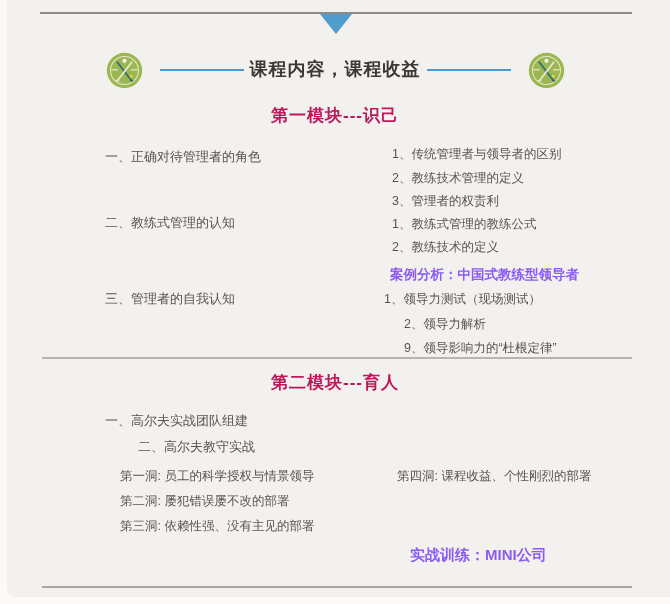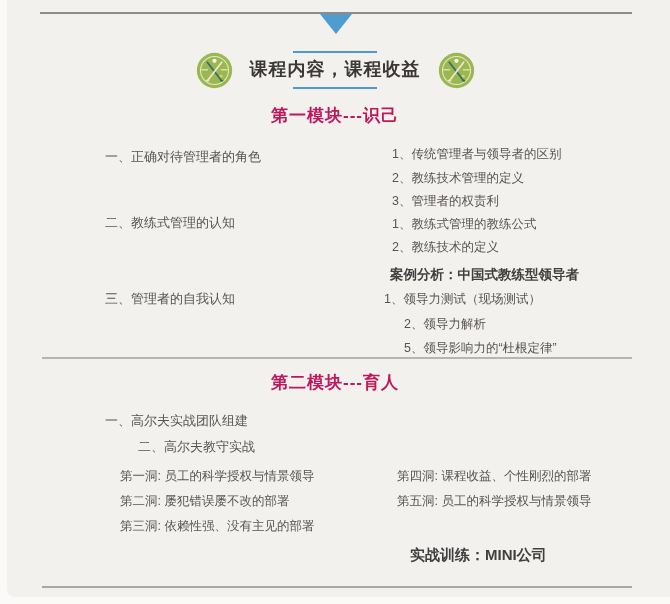--- a/index.html
+++ b/index.html
@@ -26,42 +26,42 @@
     border-left:16px solid transparent;
     border-right:16px solid transparent;
     border-top:20px solid #4f9cce;
   }
 
   
   .header-row {
     left:0; top:44px; width:670px; height:52px;
     display:flex; align-items:center; justify-content:center; gap:17px;
   }
-  .title-block { display:flex; flex-direction:column; align-items:center; gap:6px; }
+  .title-block { display:flex; flex-direction:row; align-items:center; gap:6px; }
   .title-line { width:84px; height:2px; background:#4d9ad2; }
   .page-title {
     font-size:18px; font-weight:bold; color:#3b3837; letter-spacing:1px;
     white-space:nowrap; line-height:1.2;
   }
   .golf-icon { width:37px; height:37px; display:block; }
 
   .module-heading {
     left:0; width:670px; text-align:center;
     font-size:17px; font-weight:bold; color:#be185d; letter-spacing:1px;
     white-space:nowrap;
   }
   .m1-heading { top:104px; }
   .m2-heading { top:371px; }
 
   .item {
     color:#575453; white-space:nowrap; line-height:1.2;
   }
   .left-item { font-size:13px; }
   .right-item { font-size:12.5px; }
-  .bold-label { font-weight:bold; color:#404040; white-space:nowrap; }
+  .bold-label { font-weight:bold; color:#8b5cf6; white-space:nowrap; }
 
   .divider { left:42px; width:590px; height:2px; background:#b7b5b2; }
   .divider-1 { top:357px; }
   .divider-2 { top:586px; background:#a9a7a4; }
 
   .hole-item { font-size:12.5px; color:#575453; white-space:nowrap; }
 </style>
 </head>
 <body>
 
@@ -114,32 +114,31 @@
   <div class="abs item right-item" style="left:392px; top:147px;">1、传统管理者与领导者的区别</div>
   <div class="abs item right-item" style="left:392px; top:171px;">2、教练技术管理的定义</div>
   <div class="abs item right-item" style="left:392px; top:194px;">3、管理者的权责利</div>
   <div class="abs item right-item" style="left:392px; top:217px;">1、教练式管理的教练公式</div>
   <div class="abs item right-item" style="left:392px; top:240px;">2、教练技术的定义</div>
 
   <div class="abs bold-label" style="left:390px; top:266px; font-size:13.5px;">案例分析：中国式教练型领导者</div>
 
   <div class="abs item right-item" style="left:384px; top:292px;">1、领导力测试（现场测试）</div>
   <div class="abs item right-item" style="left:404px; top:317px;">2、领导力解析</div>
-  <div class="abs item right-item" style="left:404px; top:341px;">5、领导影响力的“杜根定律”</div>
+  <div class="abs item right-item" style="left:404px; top:341px;">9、领导影响力的“杜根定律”</div>
 
   <div class="abs divider divider-1"></div>
 
   <div class="abs module-heading m2-heading">第二模块---育人</div>
 
   <div class="abs item left-item" style="left:105px; top:413px;">一、高尔夫实战团队组建</div>
   <div class="abs item left-item" style="left:105px; top:439px;margin-left:33px;">二、高尔夫教守实战</div>
 
   <div class="abs hole-item" style="left:120px; top:468px;">第一洞: 员工的科学授权与情景领导</div>
   <div class="abs hole-item" style="left:120px; top:493px;">第二洞: 屡犯错误屡不改的部署</div>
   <div class="abs hole-item" style="left:120px; top:518px;">第三洞: 依赖性强、没有主见的部署</div>
 
   <div class="abs hole-item" style="left:397px; top:468px;">第四洞:  课程收益、个性刚烈的部署</div>
-  <div class="abs hole-item" style="left:397px; top:493px;">第五洞: 员工的科学授权与情景领导</div>
 
   <div class="abs bold-label" style="left:410px; top:546px; font-size:15px;">实战训练：MINI公司</div>
 
   <div class="abs divider divider-2"></div>
 </div>
 
 </body></html>

